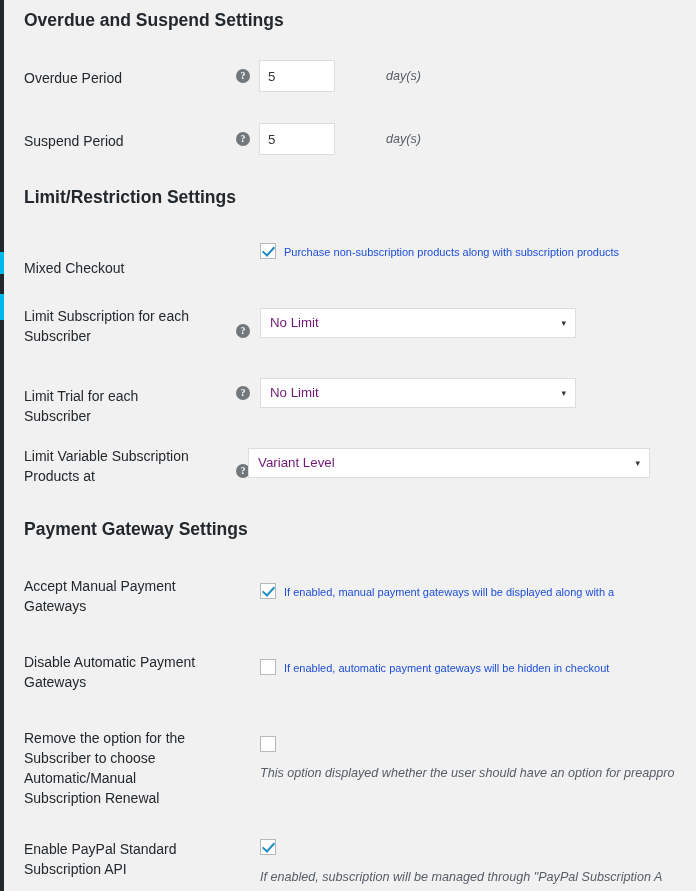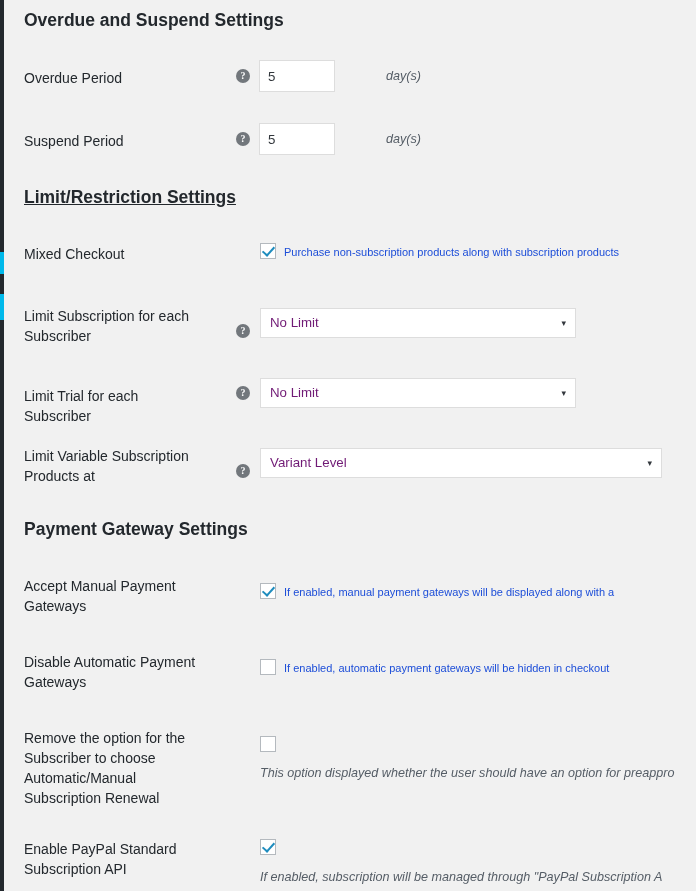--- a/index.html
+++ b/index.html
@@ -190,24 +190,24 @@
     <div class="unit-label" style="left:339px; top:60px;">day(s)</div>
   </div>
 
   <div class="field-row">
     <div class="field-label" style="top:131px;">Suspend Period</div>
     <div class="help-icon" style="left:232px; top:132px;">?</div>
     <input class="num-input" style="left: 255px; top: 123px;" type="text" value="5">
     <div class="unit-label" style="left:339px; top:123px;">day(s)</div>
   </div>
 
-  <h2 class="section-heading" style="position:absolute; left:0; top:189px;text-decoration:underline;">Limit/Restriction Settings</h2>
-
-  <div class="field-row">
-    <div class="field-label" style="top:244px;">Mixed Checkout</div>
+  <h2 class="section-heading" style="position:absolute; left:0; top:189px;">Limit/Restriction Settings</h2>
+
+  <div class="field-row">
+    <div class="field-label" style="top:258px;">Mixed Checkout</div>
     <div class="cb checked" style="left:256px; top:243px;"></div>
     <div class="cb-text" style="left:280px; top:244px;">Purchase non-subscription products along with subscription products</div>
   </div>
 
   <div class="field-row">
     <div class="field-label" style="top:306px;">Limit Subscription for each Subscriber</div>
     <div class="help-icon" style="left:232px; top:324px;">?</div>
     <div class="sel-wrap" style="left:256px; top:308px; width:316px;">
       <span class="sel-text">No Limit</span>
       <span class="sel-arrow">▾</span>
@@ -219,21 +219,21 @@
     <div class="help-icon" style="left:232px; top:386px;">?</div>
     <div class="sel-wrap" style="left:256px; top:378px; width:316px;">
       <span class="sel-text">No Limit</span>
       <span class="sel-arrow">▾</span>
     </div>
   </div>
 
   <div class="field-row">
     <div class="field-label" style="top:446px;">Limit Variable Subscription Products at</div>
     <div class="help-icon" style="left:232px; top:464px;">?</div>
-    <div class="sel-wrap" style="left:256px; top:448px; width:402px;">
+    <div class="sel-wrap" style="left:244px; top:448px; width:402px;">
       <span class="sel-text">Variant Level</span>
       <span class="sel-arrow">▾</span>
     </div>
   </div>
 
   <h2 class="section-heading" style="position:absolute; left:0; top:521px;">Payment Gateway Settings</h2>
 
   <div class="field-row">
     <div class="field-label" style="top:576px;">Accept Manual Payment Gateways</div>
     <div class="cb checked" style="left:256px; top:583px;"></div>

